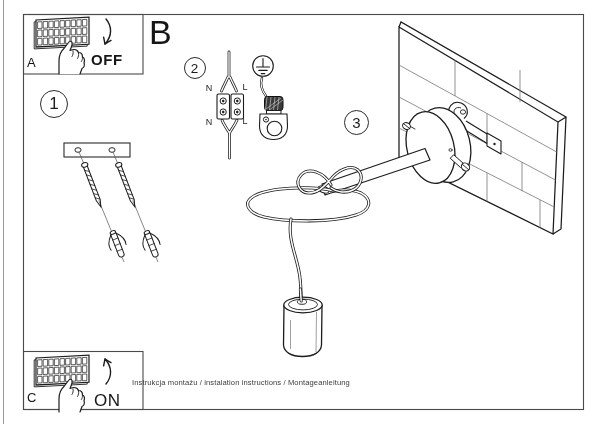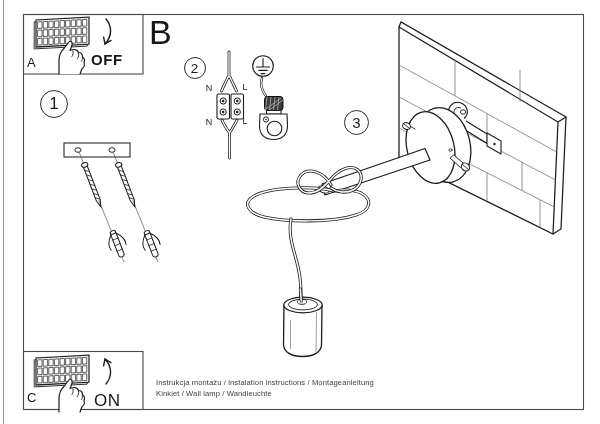--- a/index.html
+++ b/index.html
@@ -8,21 +8,21 @@
     font-family:"Liberation Sans", sans-serif;color:#1c1c1c;overflow:hidden;
   }
   #artwork{position:absolute;left:0;top:0;}
   .step-badge{
     position:absolute;border:1.4px solid #2b2b2b;border-radius:50%;
     display:flex;align-items:center;justify-content:center;
     background:#fff;color:#1c1c1c;
   }
   .letter{position:absolute;color:#161616;}
   .wire-label{position:absolute;width:12px;text-align:center;font-size:9px;color:#1c1c1c;}
-  .footer-text{position:absolute;left:156px;font-size:7.6px;color:#3d3d3d;letter-spacing:.1px;white-space:nowrap;}
+  .footer-text{position:absolute;left:132px;font-size:7.6px;color:#3d3d3d;letter-spacing:.1px;white-space:nowrap;}
 </style>
 </head>
 <body>
 
 <div id="stage">
 
   <svg id="artwork" width="600" height="424" viewBox="0 0 600 424">
 
     <line x1="3.5" y1="0" x2="3.5" y2="424" stroke="#9a9a9a" stroke-width="1"></line>
 
@@ -271,14 +271,13 @@
   <div class="step-badge" style="left:344px;top:110px;width:23px;height:23px;font-size:15px;">
       <span>3</span>
     </div>
 
   <div class="wire-label" style="left:203px;top:83px;">N</div>
   <div class="wire-label" style="left:239px;top:82px;">L</div>
   <div class="wire-label" style="left:203px;top:117px;">N</div>
   <div class="wire-label" style="left:239px;top:116px;">L</div>
 
   <div class="footer-text" style="top:378px;">Instrukcja montażu / instalation instructions / Montageanleitung</div>
-  <div class="footer-text" style="top:389px;">Kinkiet / Wall lamp / Wandleuchte</div>
 </div>
 
 </body></html>

